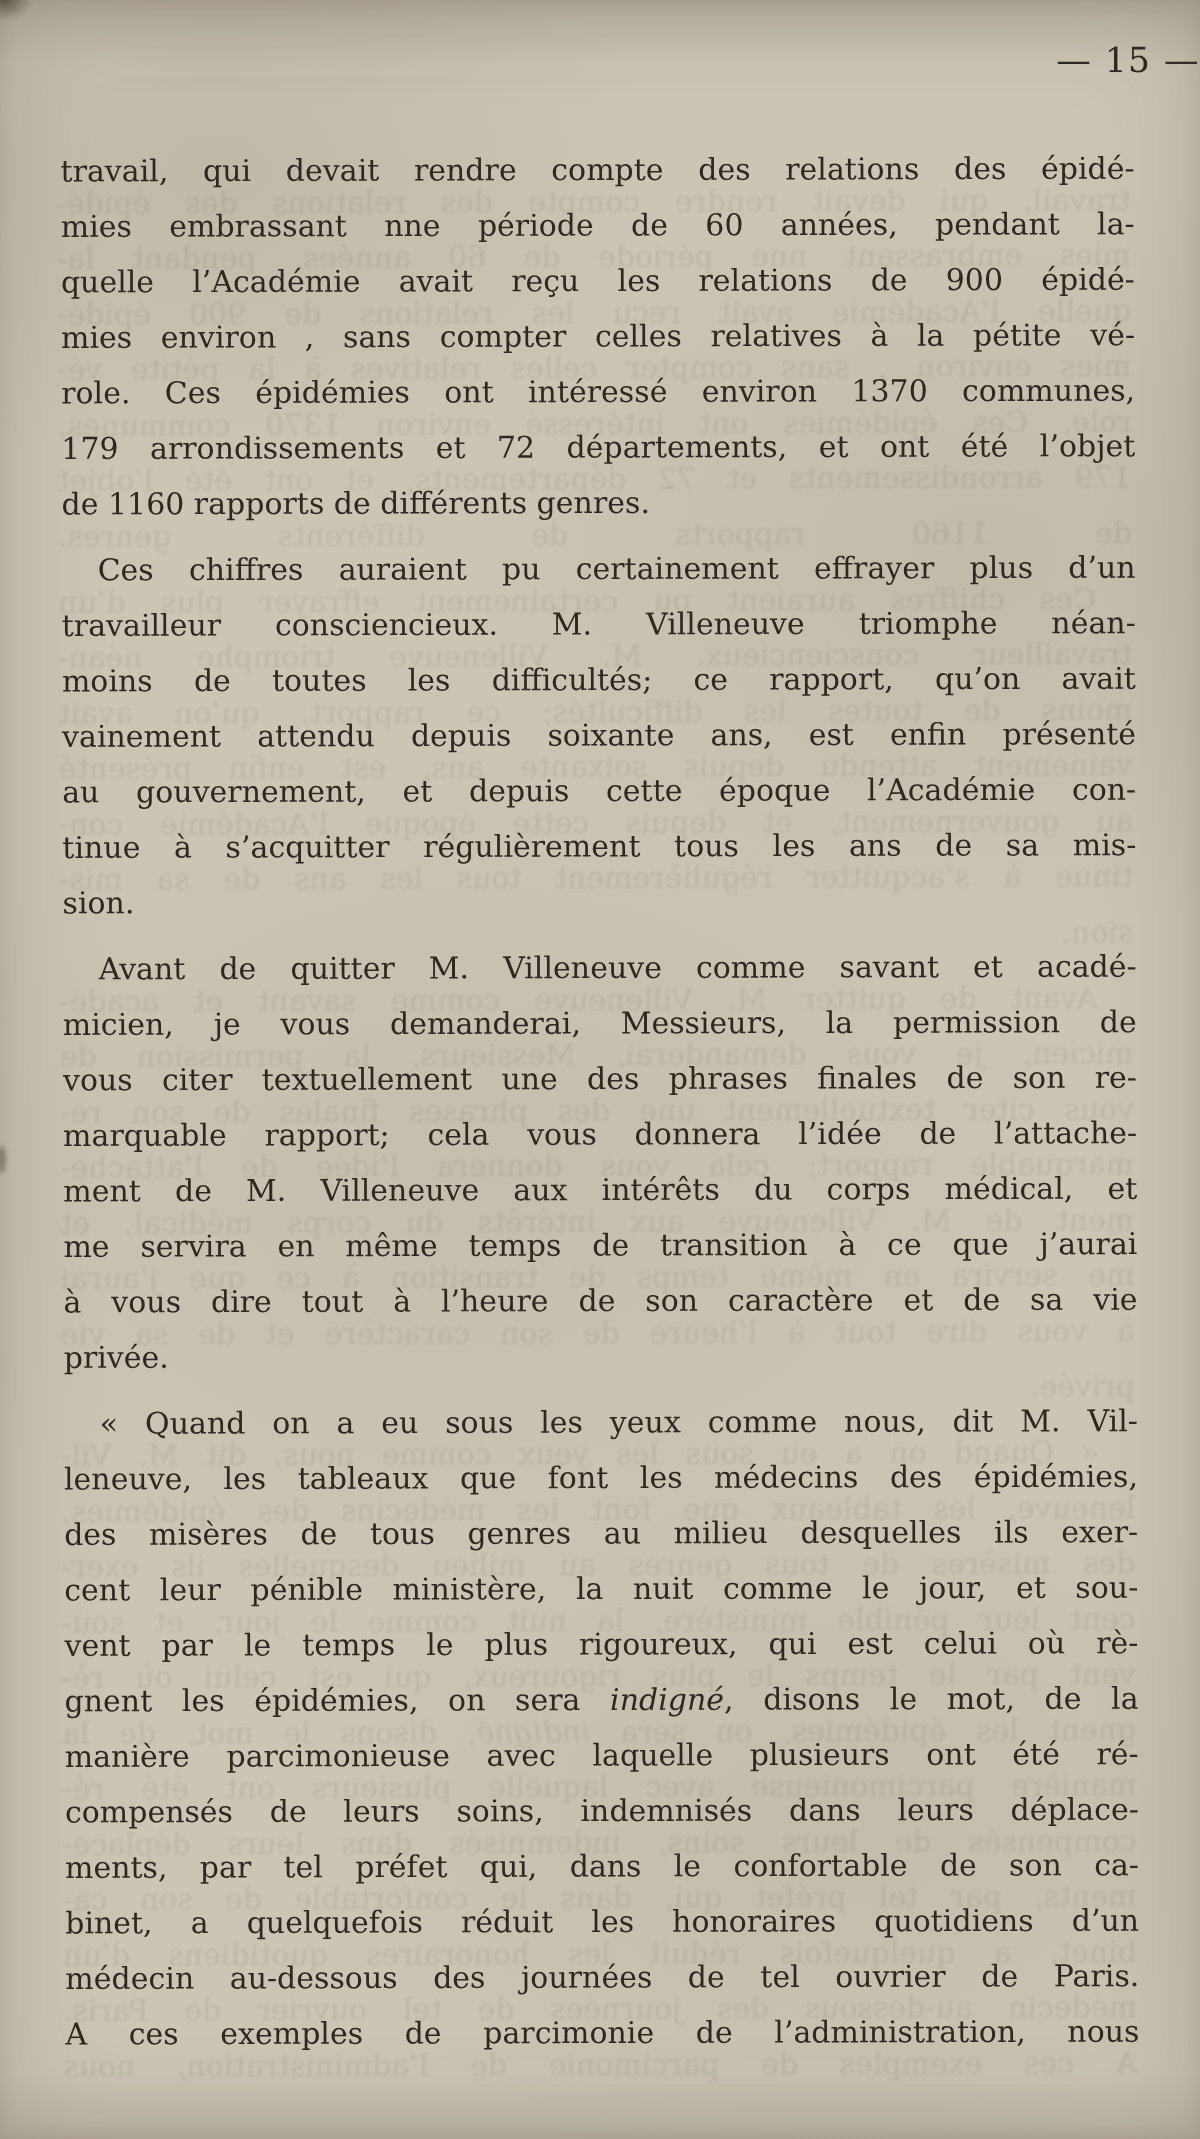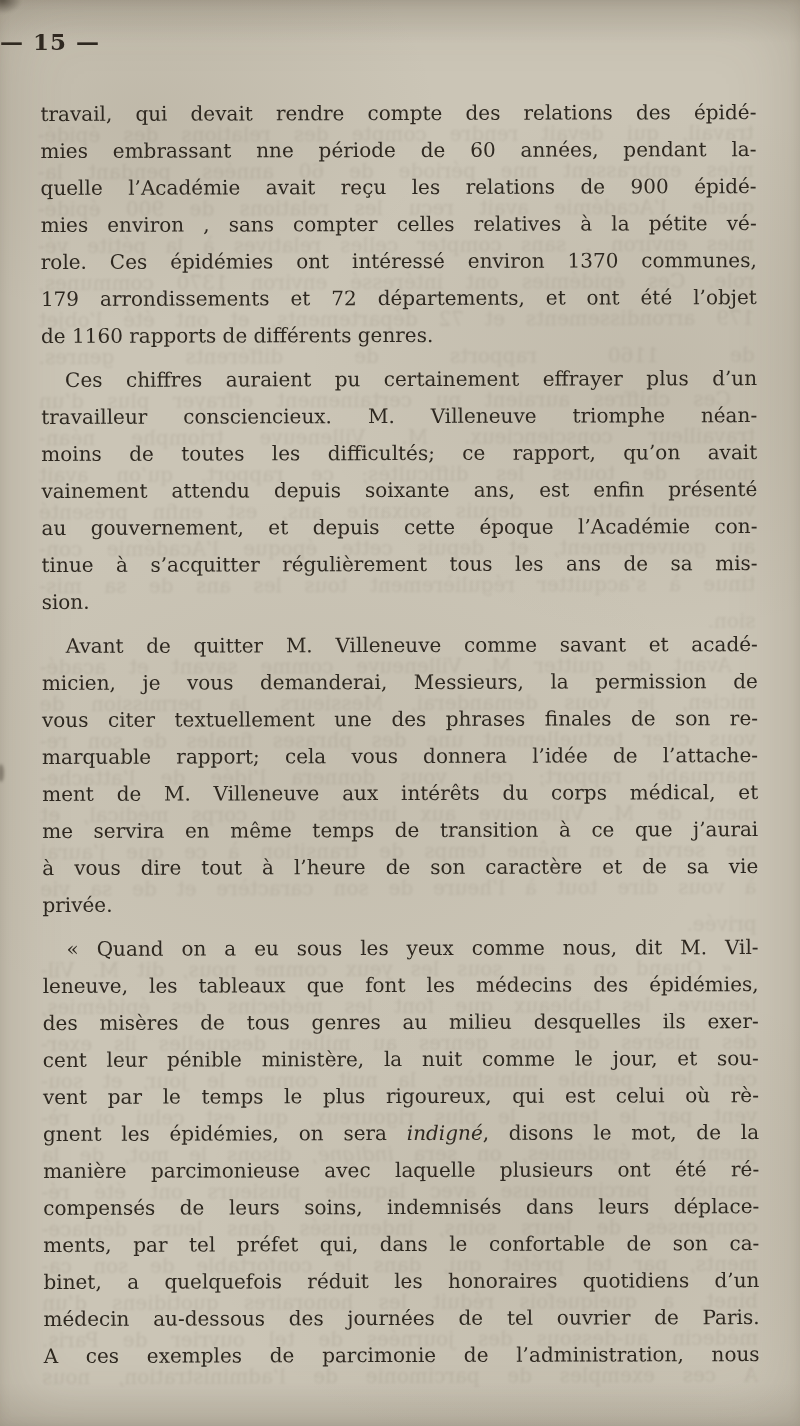--- a/index.html
+++ b/index.html
@@ -15,23 +15,23 @@
     background-image:
       radial-gradient(ellipse 420px 300px at 18% 8%,  rgba(110,98,78,.12), transparent 70%),
       radial-gradient(ellipse 500px 380px at 82% 26%, rgba(110,98,78,.10), transparent 70%),
       radial-gradient(ellipse 600px 420px at 40% 55%, rgba(110,98,78,.07), transparent 70%),
       radial-gradient(ellipse 520px 360px at 70% 85%, rgba(110,98,78,.09), transparent 70%),
       linear-gradient(180deg, rgba(70,60,42,.14), rgba(70,60,42,0) 3%, rgba(70,60,42,0) 97%, rgba(70,60,42,.10));
   }
   .page-number {
     position: absolute;
     top: 28px; left: 0; width: 100%;
-    text-align: left;
+    text-align: right;
     font-size: 23px;
-    font-weight: bold;
+    font-weight: normal;
     letter-spacing: 1px;
     z-index: 3;
   }
   .text-block {
     position: absolute;
     top: 95px; left: 42px; width: 716px;
     transform: rotate(-0.15deg);
     z-index: 2;
   }
   .paragraph + .paragraph { margin-top: 7px; }

